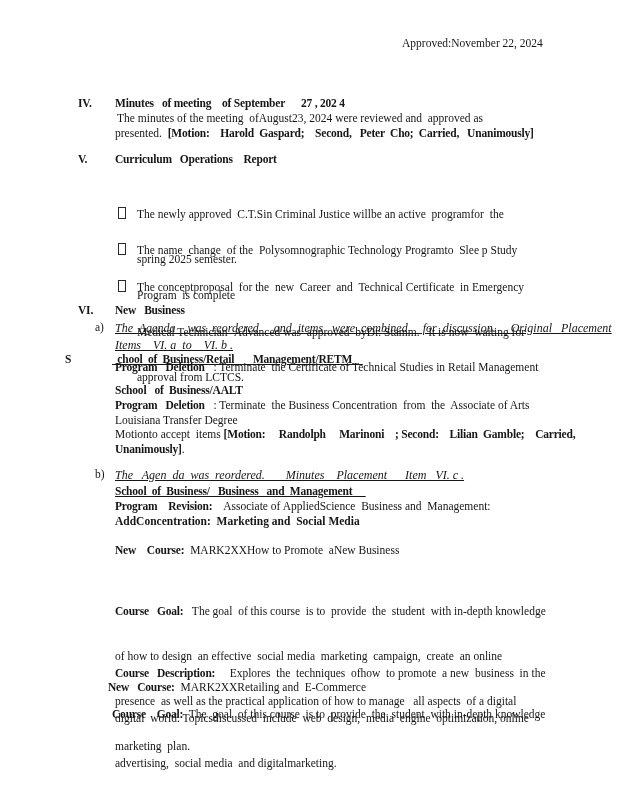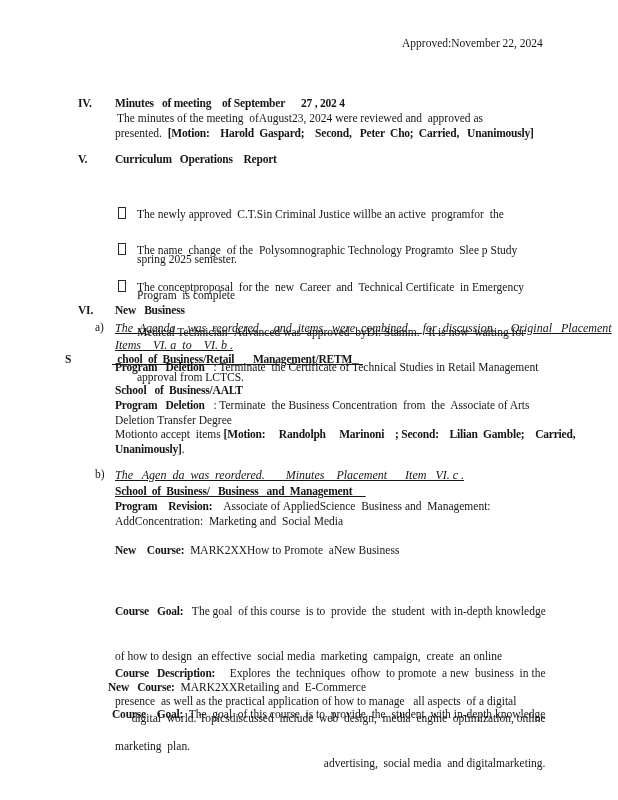--- a/index.html
+++ b/index.html
@@ -58,43 +58,43 @@
   <div class="abs it ul" style="top:338px; left:115px;">Items    VI. a  to    VI. b .</div>
 
   <div class="abs b" style="top:352px; left:65px;">S</div>
   <div class="abs b ul" style="top:352px; left:112px;">  chool  of  Business/Retail       Management/RETM    </div>
 
   <div class="abs" style="top:360px; left:115px;"><span class="b">Program   Deletion</span><span>   : Terminate  the Certificate of Technical Studies in Retail Management</span></div>
 
   <div class="abs b" style="top:383px; left:115px;">School   of  Business/AALT</div>
 
   <div class="abs" style="top:398px; left:115px;"><span class="b">Program   Deletion</span><span>   : Terminate  the Business Concentration  from  the  Associate of Arts</span></div>
-  <div class="abs" style="top:413px; left:115px;">Deletion Transfer Degree</div>
+  <div class="abs" style="top:413px; left:115px;">Louisiana Transfer Degree</div>
 
   <div class="abs" style="top:427px; left:115px;"><span>Motionto accept  items </span><span class="b">[Motion:     Randolph     Marinoni    ; Second:    Lilian  Gamble;    Carried,</span></div>
   <div class="abs" style="top:442px; left:115px;"><span class="b">Unanimously]</span><span>.</span></div>
 
   <div class="abs" style="top:467px; left:95px;">b)</div>
   <div class="abs it ul" style="top:468px; left:115px;">The   Agen  da  was  reordered.       Minutes    Placement      Item   VI. c .</div>
 
   <div class="abs b ul" style="top:484px; left:115px;">School  of  Business/   Business   and  Management     </div>
 
   <div class="abs" style="top:499px; left:115px;"><span class="b">Program    Revision:</span><span>    Associate of AppliedScience  Business and  Management:</span></div>
-  <div class="abs" style="top:514px; left:115px;">AddConcentration:  Marketing and  Social Media</div>
+  <div class="abs" style="top:514px; left:115px;font-weight:bold;">AddConcentration:  Marketing and  Social Media</div>
 
   <div class="abs" style="top:543px; left:115px;"><span class="b">New    Course:</span><span>  MARK2XXHow to Promote  aNew Business</span></div>
 
   <div class="abs" style="top:574px; left:115px;">
     <div><span class="b">Course   Goal:</span><span>   The goal  of this course  is to  provide  the  student  with in-depth knowledge</span></div>
     <div>of how to design  an effective  social media  marketing  campaign,  create  an online</div>
     <div>presence  as well as the practical application of how to manage   all aspects  of a digital</div>
     <div>marketing  plan.</div>
   </div>
 
-  <div class="abs" style="top:636px; left:115px;text-align:right;">
+  <div class="abs" style="top:636px; left:115px;">
     <div><span class="b">Course   Description:</span><span>     Explores  the  techniques  ofhow  to promote  a new  business  in the</span></div>
     <div>digital  world. Topicsdiscussed  include  web  design,  media  engine  optimization, online</div>
     <div>advertising,  social media  and digitalmarketing.</div>
   </div>
 
   <div class="abs" style="top:680px; left:108px;"><span class="b">New   Course:</span><span>  MARK2XXRetailing and  E-Commerce</span></div>
 
   <div class="abs" style="top:707px; left:112px;"><span class="b">Course    Goal:</span><span>  The  goal  of this course  is to  provide  the  student  with in-depth knowledge</span></div>
 
 </div>

